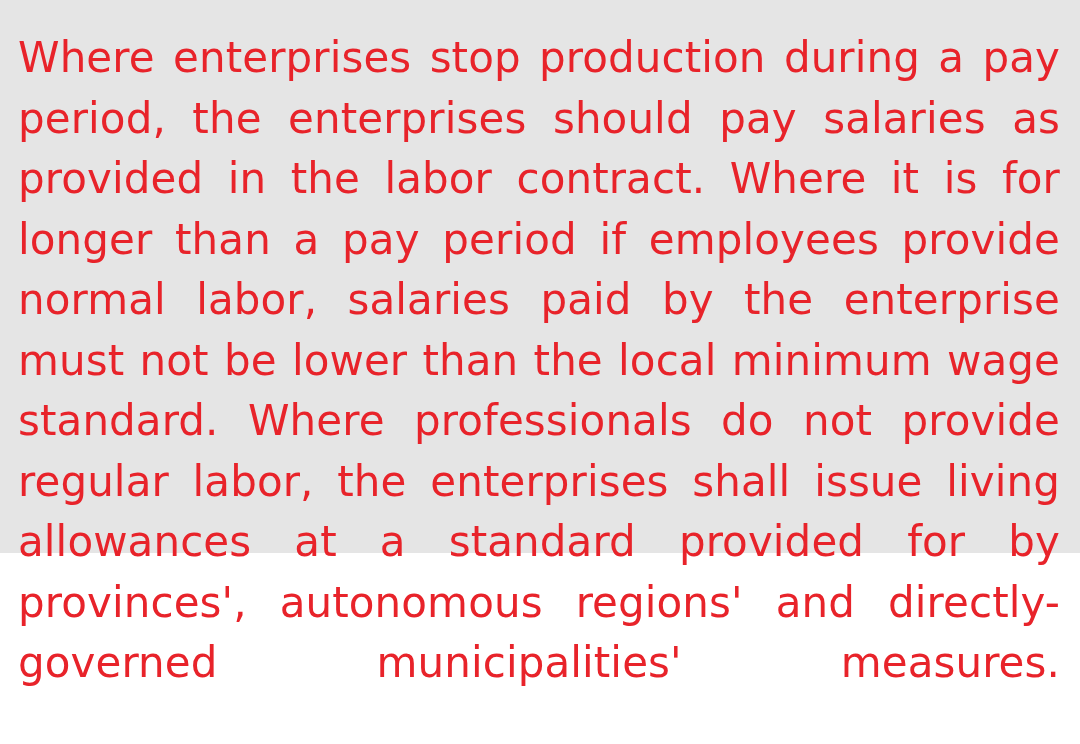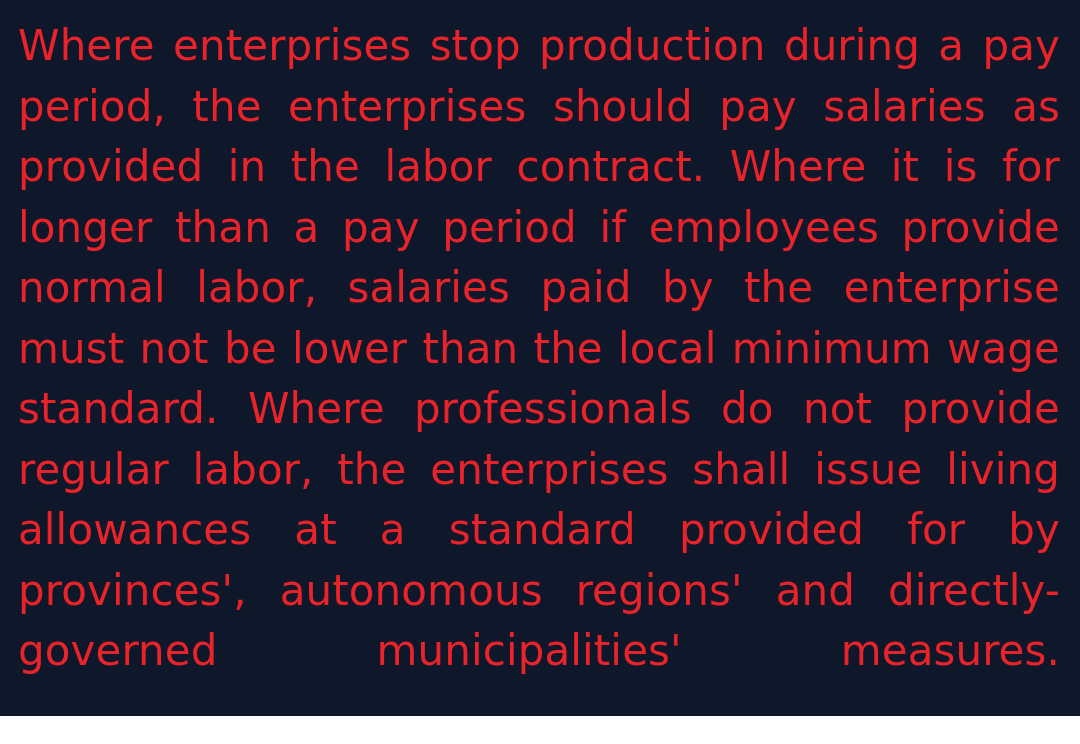--- a/index.html
+++ b/index.html
@@ -9,24 +9,24 @@
   body {
     width: 1080px;
     height: 744px;
     background: #ffffff;
     font-family: "DejaVu Sans", sans-serif;
     overflow: hidden;
   }
   .page {
     position: relative;
     width: 1080px;
-    height: 716px;
-    background: #0f172a;
+    height: 553px;
+    background: #e5e5e5;
     box-sizing: border-box;
-    padding: 16px 20px 0 18px;
+    padding: 28px 20px 0 18px;
   }
   .doc-text {
     color: #e8232a;
     font-family: "DejaVu Sans", sans-serif;
     font-size: 42px;
     line-height: 60.5px;
     text-align: justify;
     text-justify: inter-word;
     font-weight: 400;
     letter-spacing: 0.1px;

